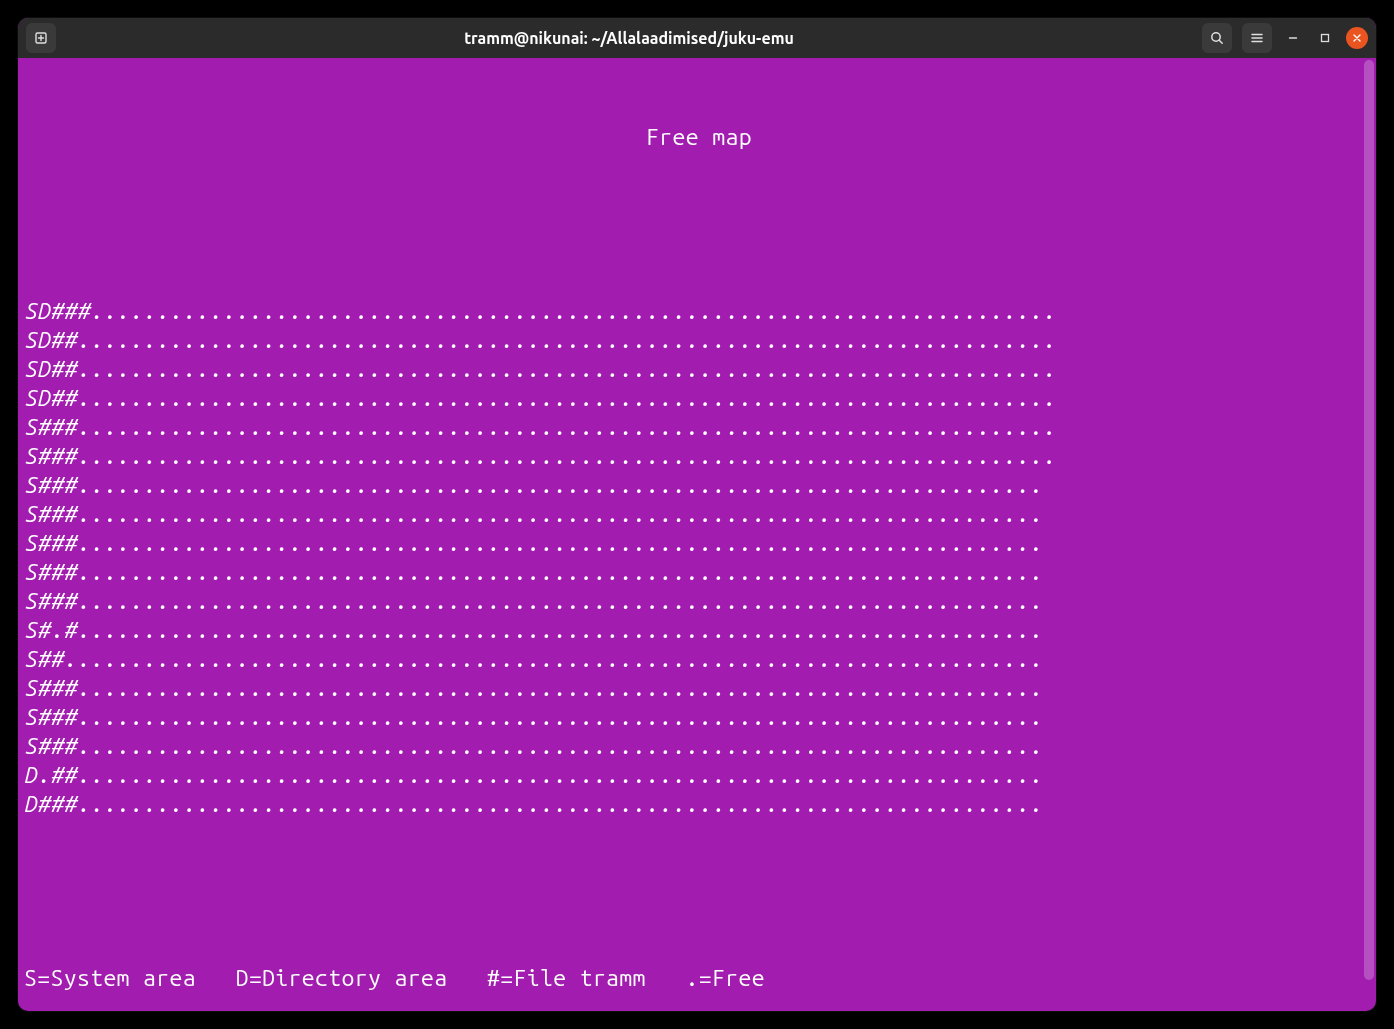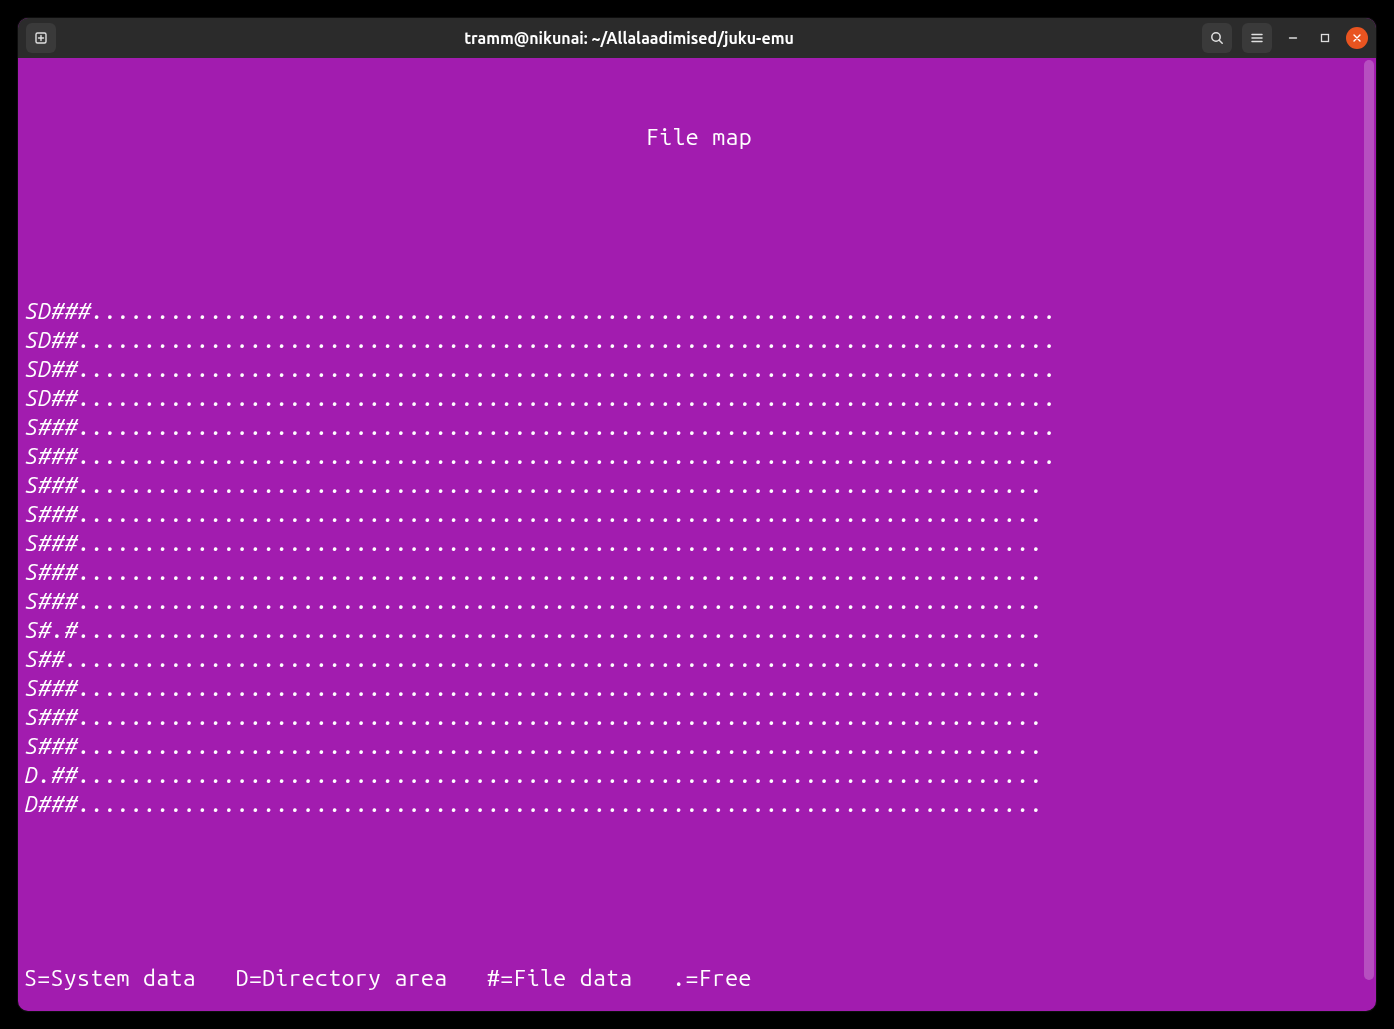--- a/index.html
+++ b/index.html
@@ -165,25 +165,25 @@
       <div class="window-ctrl close" title="Close">
         <svg viewBox="0 0 10 10">
           <path d="M2 2l6 6M8 2l-6 6" stroke="currentColor" stroke-width="1.4" stroke-linecap="round"></path>
         </svg>
       </div>
     </div>
   </div>
 
   <div class="terminal-body">
     <div class="terminal-content">
-      <div class="centered-line">File map</div>
+      <div class="centered-line">Free map</div>
       <div>&nbsp;</div>
       <div id="map-lines"><div class="map-line">SD###.........................................................................</div><div class="map-line">SD##..........................................................................</div><div class="map-line">SD##..........................................................................</div><div class="map-line">SD##..........................................................................</div><div class="map-line">S###..........................................................................</div><div class="map-line">S###..........................................................................</div><div class="map-line">S###.........................................................................</div><div class="map-line">S###.........................................................................</div><div class="map-line">S###.........................................................................</div><div class="map-line">S###.........................................................................</div><div class="map-line">S###.........................................................................</div><div class="map-line">S#.#.........................................................................</div><div class="map-line">S##..........................................................................</div><div class="map-line">S###.........................................................................</div><div class="map-line">S###.........................................................................</div><div class="map-line">S###.........................................................................</div><div class="map-line">D.##.........................................................................</div><div class="map-line">D###.........................................................................</div></div>
       <div>&nbsp;</div>
-      <div class="legend-line">S=System data   D=Directory area   #=File data   .=Free</div>
+      <div class="legend-line">S=System area   D=Directory area   #=File tramm   .=Free</div>
       
       
     </div>
     <div class="scrollbar">
       <div class="scrollbar-thumb"></div>
     </div>
   </div>
 </div>
 
 </body></html>

